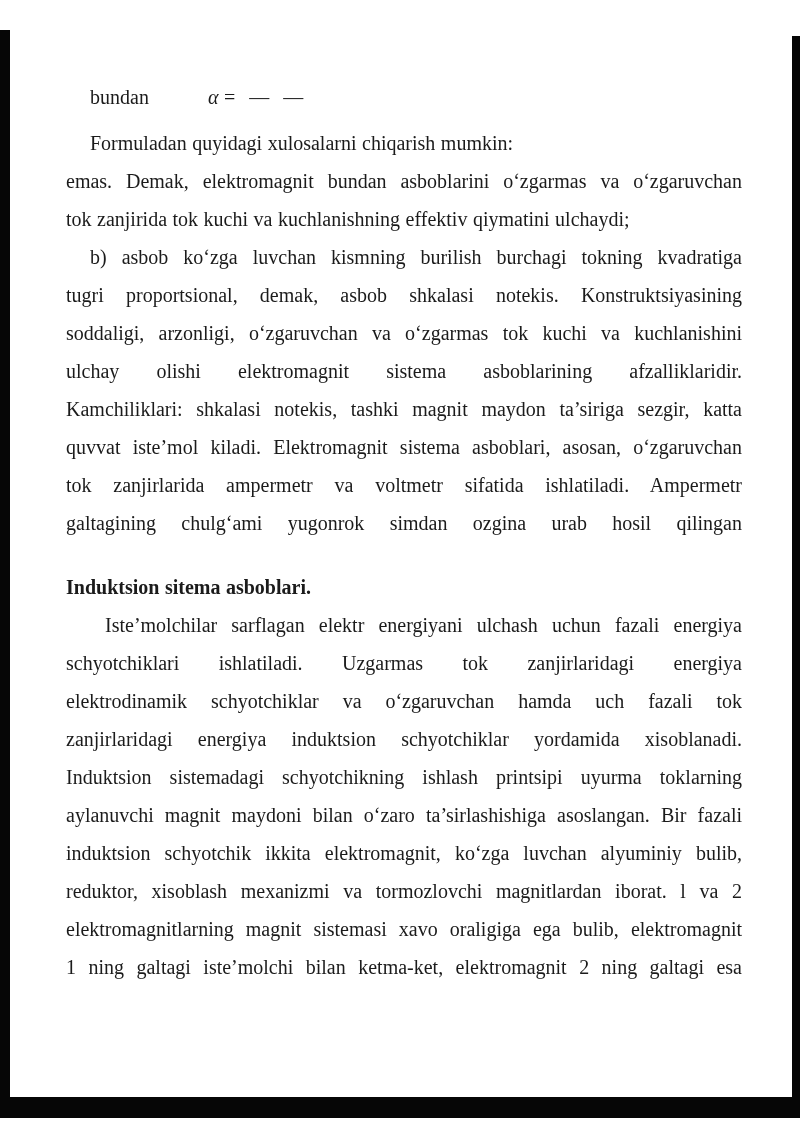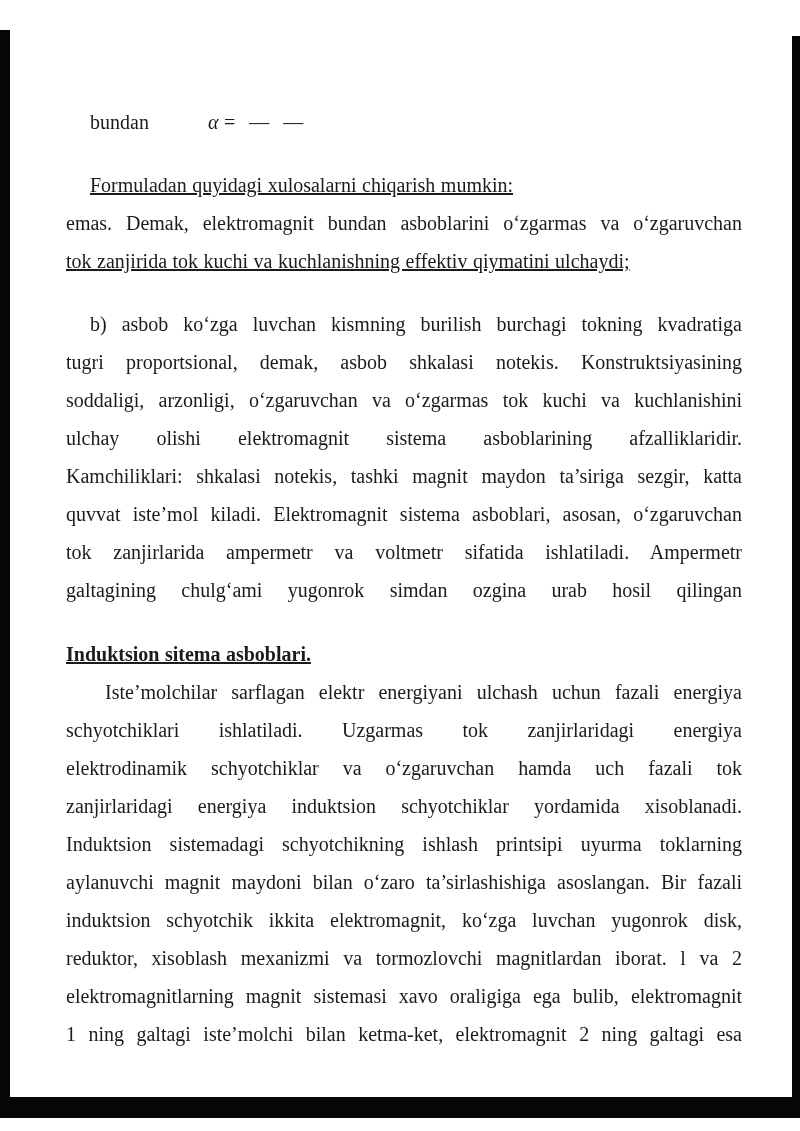--- a/index.html
+++ b/index.html
@@ -30,23 +30,22 @@
     color: #1b1b1b;
     word-spacing: 0.5px;
   }
   .line {
     text-align: justify;
     text-align-last: justify;
   }
   .line.noStretch {
     text-align: right;
     text-align-last: left;
-    text-decoration: underline;
   }
-  .ind1 { padding-left: 24px; margin-top: 25px; }
+  .ind1 { padding-left: 24px; }
   .ind2 { padding-left: 39px; }
 
   .formula-line { position: relative; margin-bottom: 8px; }
   .alpha-expr { position: absolute; left: 142px; top: 0; }
   .alpha-sym { font-style: italic; }
   .expr-tail { font-style: normal; word-spacing: 7px; letter-spacing: 1px; }
 
   .section-heading { font-weight: bold; margin-top: 26px; text-align: left; }
 
   .mid-gap { display: inline-block; width: 56px; }
@@ -90,20 +89,20 @@
 
     <div class="line noStretch section-heading">Induktsion sitema asboblari.</div>
 
     <div>
       <div class="line ind2">Iste’molchilar sarflagan elektr energiyani ulchash uchun fazali energiya</div>
       <div class="line">schyotchiklari ishlatiladi. Uzgarmas tok zanjirlaridagi energiya</div>
       <div class="line">elektrodinamik schyotchiklar va oʻzgaruvchan hamda uch fazali tok</div>
       <div class="line">zanjirlaridagi energiya induktsion schyotchiklar yordamida xisoblanadi.</div>
       <div class="line">Induktsion sistemadagi schyotchikning ishlash printsipi uyurma toklarning</div>
       <div class="line">aylanuvchi magnit maydoni bilan oʻzaro ta’sirlashishiga asoslangan. Bir fazali</div>
-      <div class="line">induktsion schyotchik ikkita elektromagnit, koʻzga luvchan yugonrok disk,</div>
+      <div class="line">induktsion schyotchik ikkita elektromagnit, koʻzga luvchan alyuminiy bulib,</div>
       <div class="line">reduktor, xisoblash mexanizmi va tormozlovchi magnitlardan iborat. l va 2</div>
       <div class="line">elektromagnitlarning magnit sistemasi xavo oraligiga ega bulib, elektromagnit</div>
       <div class="line">1 ning galtagi iste’molchi bilan ketma-ket, elektromagnit 2 ning galtagi esa</div>
     </div>
 
   </div>
 </div>
 
 </body></html>

